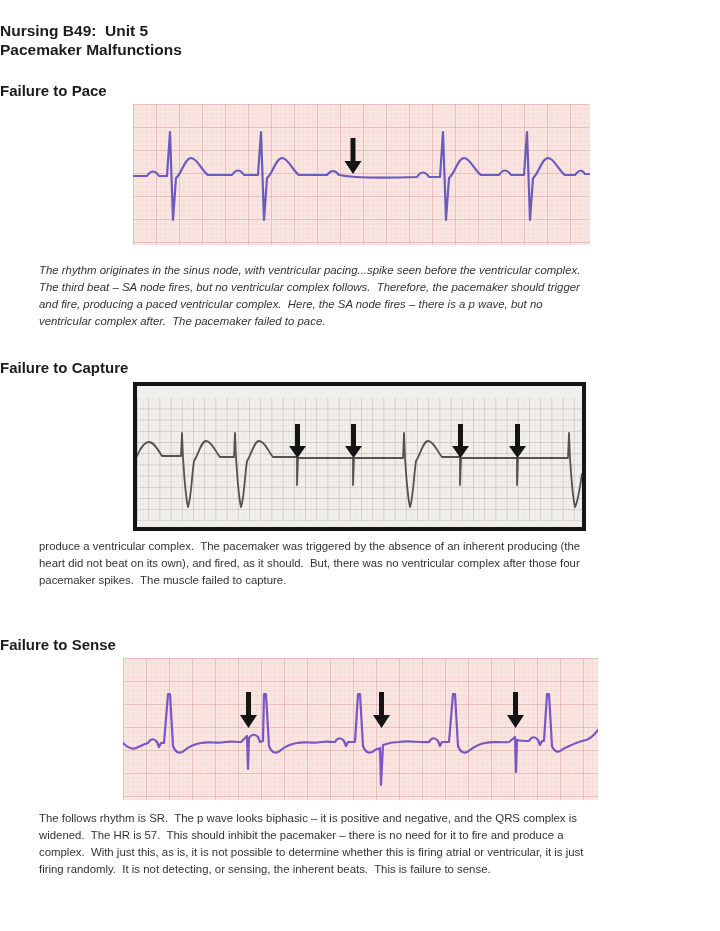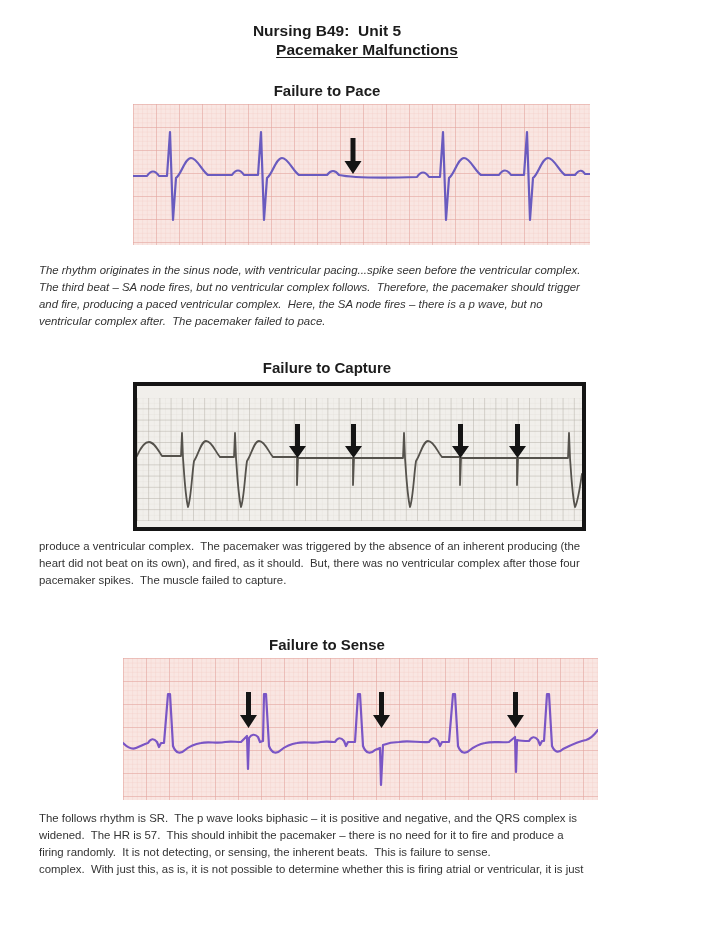--- a/index.html
+++ b/index.html
@@ -1,21 +1,21 @@
 <!DOCTYPE html>
 <html style="--page-bg: #ffffff; --paper0: #f9e6e2; --gridf0: #f2c8c2; --gridm0: #e2a29b; --trace0: #6a5bbf; --arrow0: #141414; --paper1: #f1efeb; --gridf1: #ddd9d2; --gridm1: #b4b0a8; --trace1: #55524c; --arrow1: #141414; --frame1: #151515; --paper2: #f9e6e2; --gridf2: #f2c8c2; --gridm2: #e2a29b; --trace2: #7a55c5; --arrow2: #141414;"><head>
 <meta charset="utf-8">
 <style>
   html,body{margin:0;padding:0;background:#fff;}
   .page{position:relative;width:720px;height:931px;background:#ffffff;overflow:hidden;
         font-family:"Liberation Sans",sans-serif;}
-  .center-text{position:absolute;left:0;width:604px;text-align:center;white-space:pre-wrap;
-        color:#1c1c1c;font-weight:bold;margin-left:25px;}
+  .center-text{position:absolute;left:0;width:604px;text-align:left;white-space:pre-wrap;
+        color:#1c1c1c;font-weight:bold;}
   .title1{top:22px;font-size:15.5px;}
-  .title2{top:41px;font-size:15.5px;text-decoration:underline;text-underline-offset:2px;padding-left:40px;}
+  .title2{top:41px;font-size:15.5px;text-underline-offset:2px;}
   .sec-heading{font-size:15px;}
   #h0{top:82px;} #h1{top:359px;} #h2{top:636px;}
   .para{position:absolute;left:39px;color:#333;font-size:11.4px;line-height:17px;}
   #p0{top:262px;font-style:italic;} #p1{top:538px;} #p2{top:810px;}
   .tl{white-space:pre;height:17px;}
   .strip{position:absolute;display:block;}
   #s0{left:133px;top:104px;}
   .strip2-frame{position:absolute;left:133px;top:382px;border:4px solid var(--frame1,#151515);
         width:445px;height:141px;}
   #s1{display:block;}
@@ -129,18 +129,18 @@
         q4,-7 9,-1 l2,5 l2,-4 H421 L424,36 L426,36 L429,88 C432,95 436,95 440,91
         C448,87 456,83 463,82 C468,81 472,76 475,72"></path>
       <path class="ar2" d="M123,34 h5 v23 h6 l-8.5,13 l-8.5,-13 h6 z"></path>
       <path class="ar2" d="M256,34 h5 v23 h6 l-8.5,13 l-8.5,-13 h6 z"></path>
       <path class="ar2" d="M390,34 h5 v23 h6 l-8.5,13 l-8.5,-13 h6 z"></path>
     </svg>
 
     <div class="para" id="p2">
       <div class="tl">The follows rhythm is SR.  The p wave looks biphasic – it is positive and negative, and the QRS complex is</div>
       <div class="tl">widened.  The HR is 57.  This should inhibit the pacemaker – there is no need for it to fire and produce a</div>
+      <div class="tl">complex.  With just this, as is, it is not possible to determine whether this is firing atrial or ventricular, it is just</div>
       <div class="tl">firing randomly.  It is not detecting, or sensing, the inherent beats.  This is failure to sense.</div>
-      <div class="tl">complex.  With just this, as is, it is not possible to determine whether this is firing atrial or ventricular, it is just</div>
     </div>
   </section>
 
 </div>
 
 </body></html>

